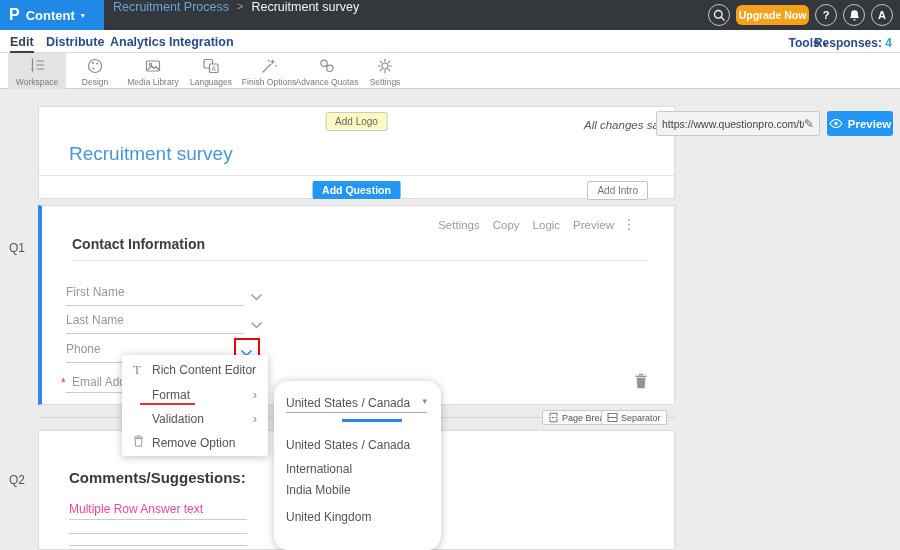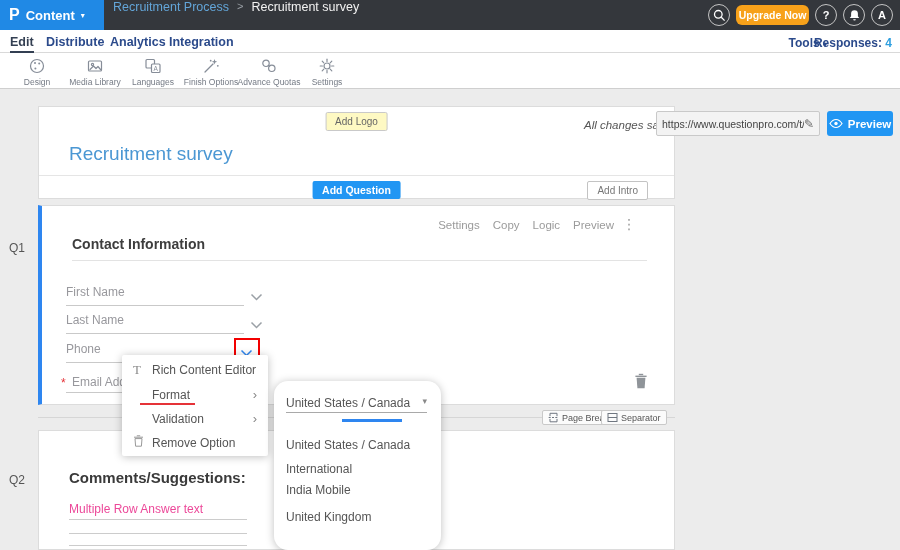--- a/index.html
+++ b/index.html
@@ -167,20 +167,30 @@
       <span class="caret">▾</span>
     </span>
     <span class="responses">
       <span>Responses:</span>
       <span class="count">4</span>
     </span>
   </nav>
 
   <div class="toolbar">
     <div class="tb-items">
+      <div class="tb-item active">
+        <svg class="ticon" width="20" height="20" viewBox="0 0 20 20">
+          <line x1="5.5" y1="3" x2="5.5" y2="12"></line>
+            <path class="fill" d="M4 12.5h3L5.5 16.5z"></path>
+          <line x1="10" y1="5" x2="16.5" y2="5"></line>
+            <line x1="10" y1="9" x2="16.5" y2="9"></line>
+            <line x1="10" y1="13" x2="16.5" y2="13"></line>
+        </svg>
+        <span class="tb-label">Workspace</span>
+      </div>
       <div class="tb-item">
         <svg class="ticon" width="20" height="20" viewBox="0 0 20 20">
           <circle cx="10" cy="10" r="6.5"></circle>
             <circle class="dot" cx="8" cy="7" r="1"></circle>
             <circle class="dot" cx="12.2" cy="7.6" r="1"></circle>
             <circle class="dot" cx="8.4" cy="12.6" r="1"></circle>
         </svg>
         <span class="tb-label">Design</span>
       </div>
       <div class="tb-item">

